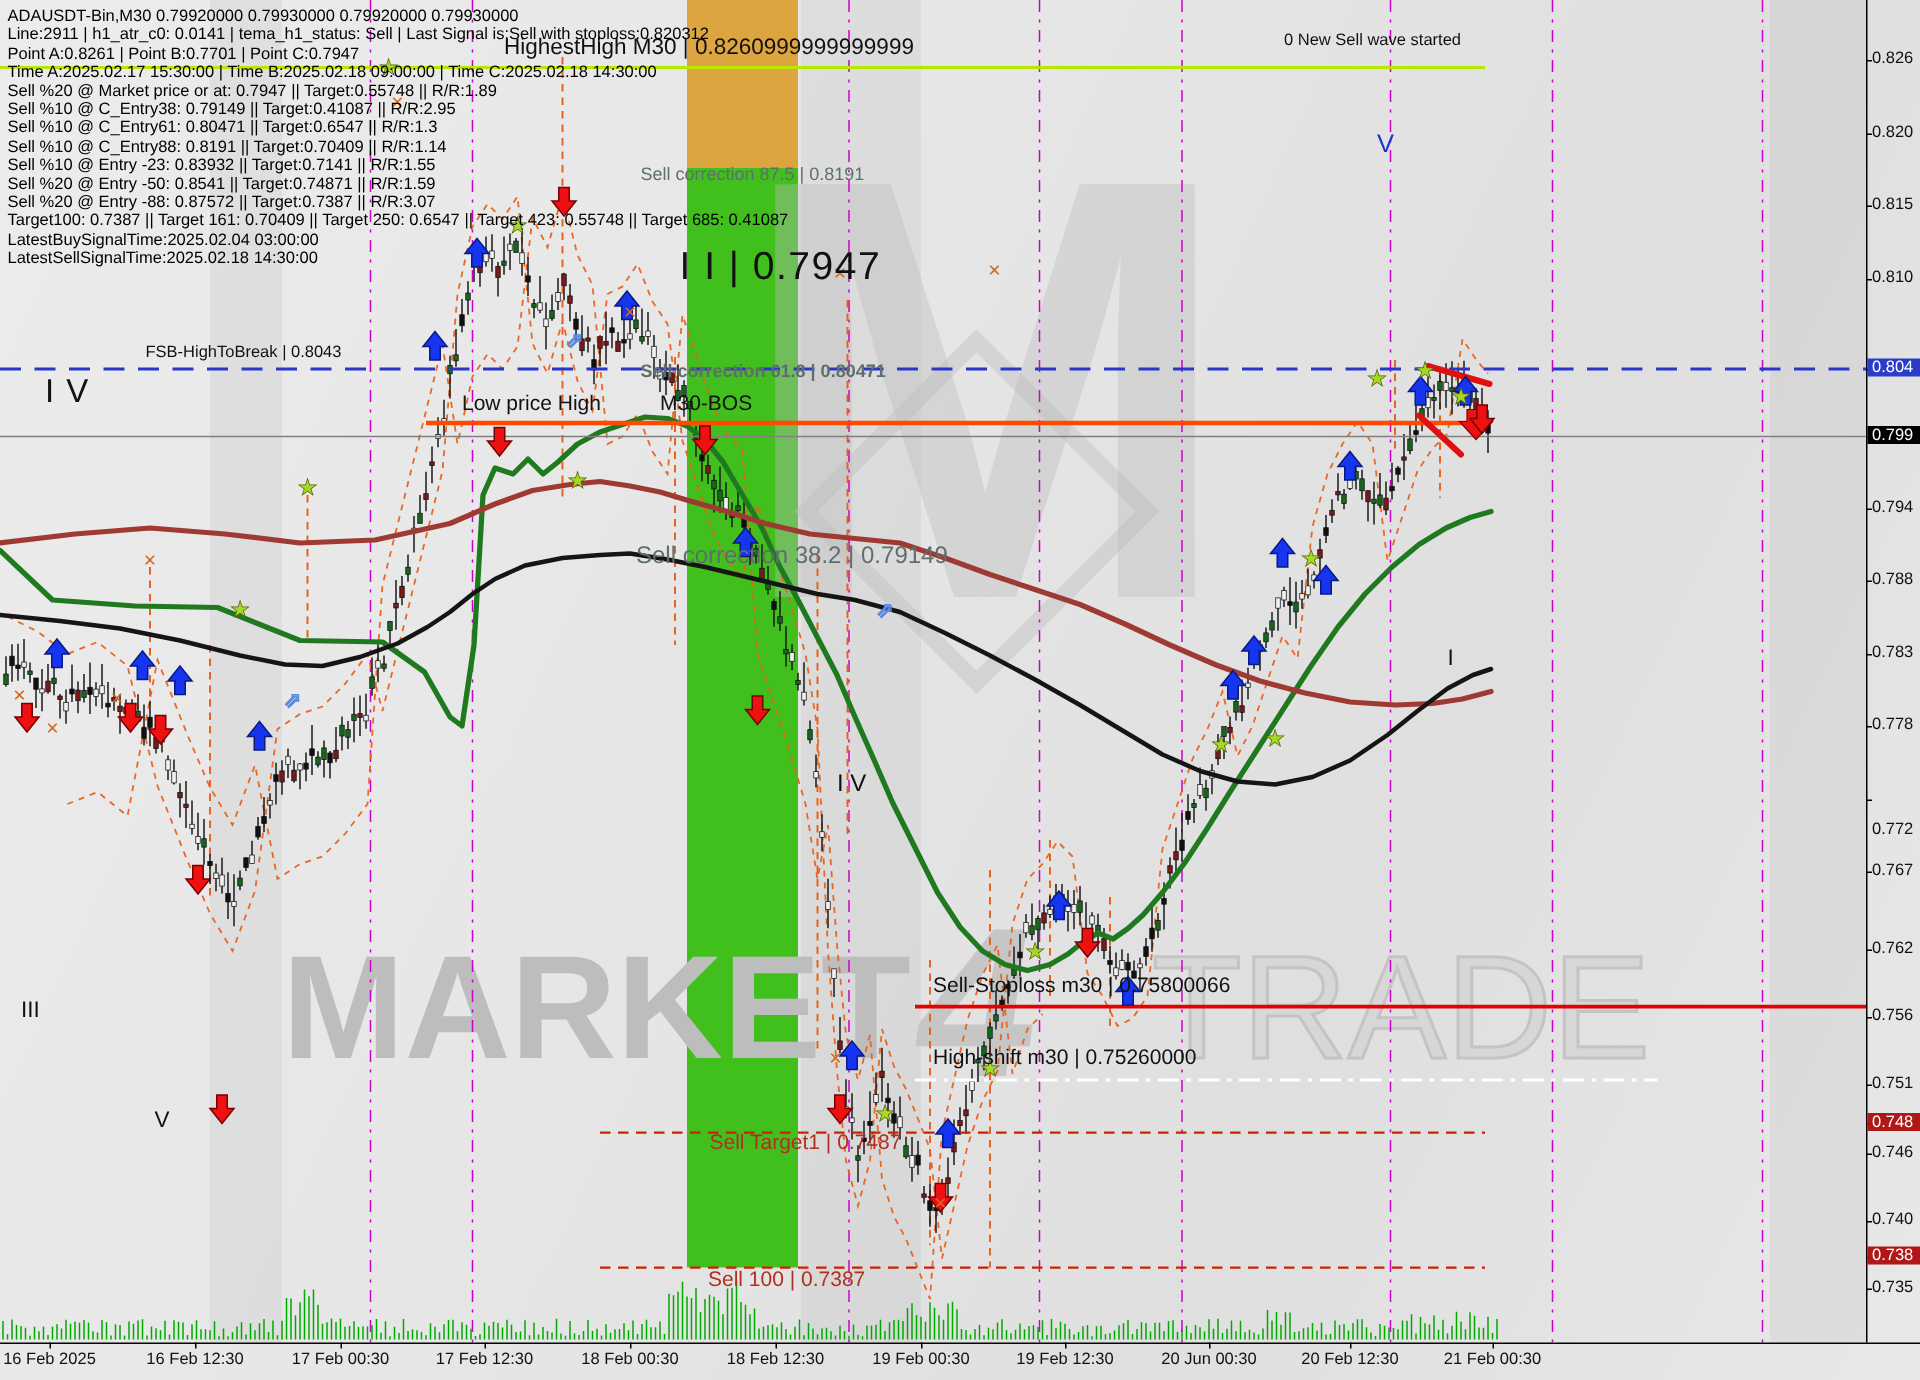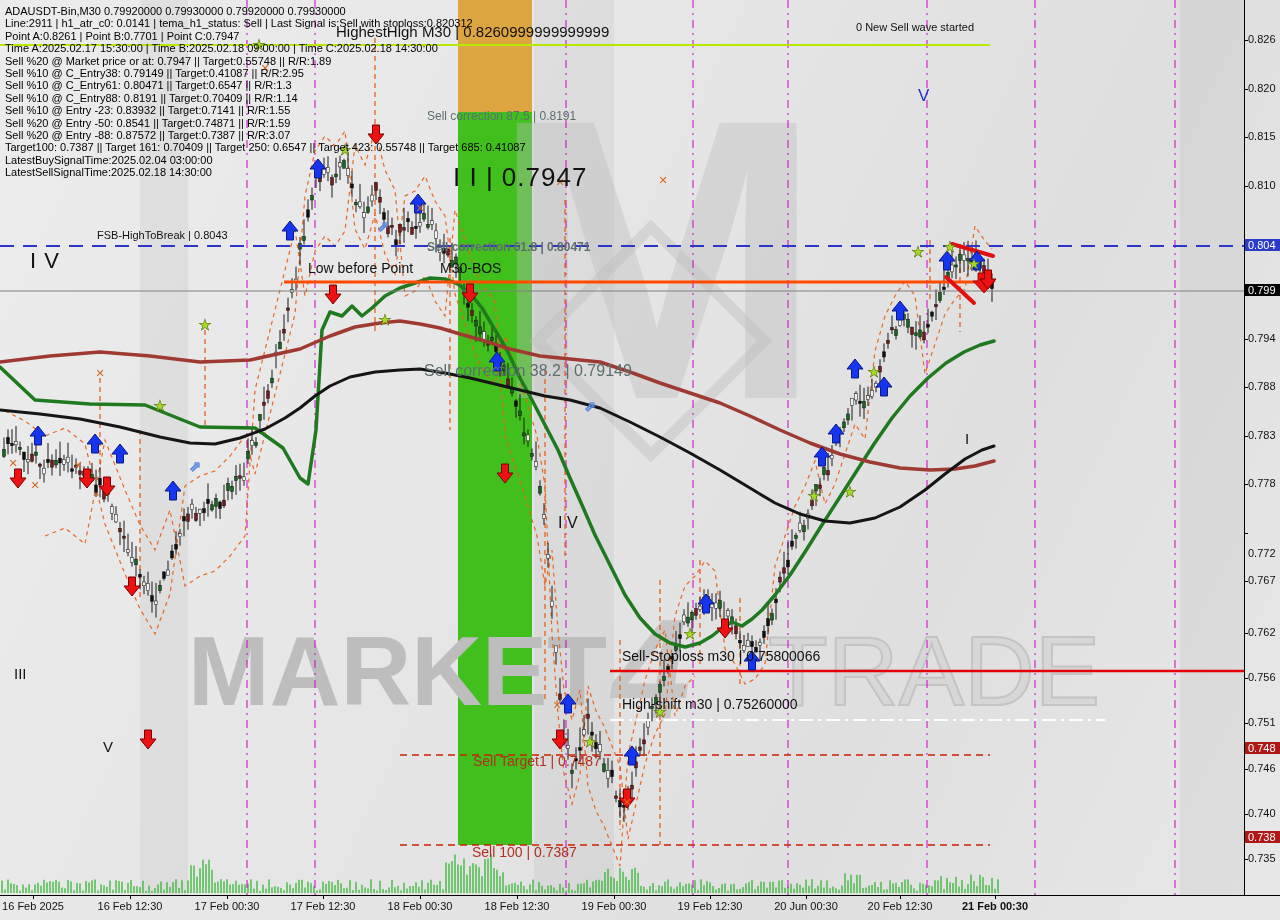--- a/index.html
+++ b/index.html
@@ -974,21 +974,21 @@
     </svg>
 
   <div class="layer" id="ann-layer" style="z-index:40;">
       <div class="ann" style="left: 336px; top: 23px; font-size: 15px; color: rgb(17, 17, 17);">HighestHigh   M30 | 0.8260999999999999</div>
       <div class="ann" style="left: 856px; top: 21px; font-size: 11px; color: rgb(17, 17, 17);">0 New Sell wave started</div>
       <div class="ann" style="left: 427px; top: 109px; font-size: 12px; color: rgb(94, 110, 110);">Sell correction 87.5 | 0.8191</div>
       <div class="ann" style="left: 453px; top: 162px; font-size: 26px; color: rgb(17, 17, 17); letter-spacing: 1px;">I I | 0.7947</div>
       <div class="ann" style="left: 97px; top: 229px; font-size: 11px; color: rgb(17, 17, 17);">FSB-HighToBreak | 0.8043</div>
       <div class="ann" style="left: 427px; top: 240px; font-size: 12px; color: rgb(94, 110, 110); font-weight: bold;">Sell correction 61.8 | 0.80471</div>
       <div class="ann" style="left: 30px; top: 248px; font-size: 22px; color: rgb(17, 17, 17); letter-spacing: 1px;">I V</div>
-      <div class="ann" style="left: 308px; top: 260px; font-size: 14px; color: rgb(17, 17, 17);">Low before Point</div>
+      <div class="ann" style="left: 308px; top: 260px; font-size: 14px; color: rgb(17, 17, 17);">Low price High</div>
       <div class="ann" style="left: 440px; top: 260px; font-size: 14px; color: rgb(17, 17, 17);">M30-BOS</div>
       <div class="ann" style="left: 424px; top: 362px; font-size: 16px; color: rgb(94, 110, 110);">Sell correction 38.2 | 0.79149</div>
       <div class="ann" style="left: 558px; top: 514px; font-size: 16px; color: rgb(17, 17, 17);">I V</div>
       <div class="ann" style="left: 622px; top: 648px; font-size: 14px; color: rgb(17, 17, 17);">Sell-Stoploss m30 | 0.75800066</div>
       <div class="ann" style="left: 622px; top: 696px; font-size: 14px; color: rgb(17, 17, 17);">High-shift m30 | 0.75260000</div>
       <div class="ann" style="left: 473px; top: 753px; font-size: 14px; color: rgb(176, 48, 32);">Sell Target1 | 0.7487</div>
       <div class="ann" style="left: 472px; top: 844px; font-size: 14px; color: rgb(176, 48, 32);">Sell 100 | 0.7387</div>
       <div class="ann" style="left: 14px; top: 665px; font-size: 15px; color: rgb(17, 17, 17);">III</div>
       <div class="ann" style="left: 103px; top: 738px; font-size: 15px; color: rgb(17, 17, 17);">V</div>
       <div class="ann" style="left: 965px; top: 430px; font-size: 15px; color: rgb(17, 17, 17);">I</div>
@@ -1070,15 +1070,15 @@
       <div class="tlabel" style="left: 517px;">18 Feb 12:30</div>
       <div class="ttick" style="left: 614px;"></div>
       <div class="tlabel" style="left: 614px;">19 Feb 00:30</div>
       <div class="ttick" style="left: 710px;"></div>
       <div class="tlabel" style="left: 710px;">19 Feb 12:30</div>
       <div class="ttick" style="left: 806px;"></div>
       <div class="tlabel" style="left: 806px;">20 Jun 00:30</div>
       <div class="ttick" style="left: 900px;"></div>
       <div class="tlabel" style="left: 900px;">20 Feb 12:30</div>
       <div class="ttick" style="left: 995px;"></div>
-      <div class="tlabel" style="left: 995px; font-weight: bold;">21 Feb 00:30</div>
+      <div class="tlabel" style="left: 995px;">21 Feb 00:30</div>
     </div>
 </div>
 
 </body></html>

